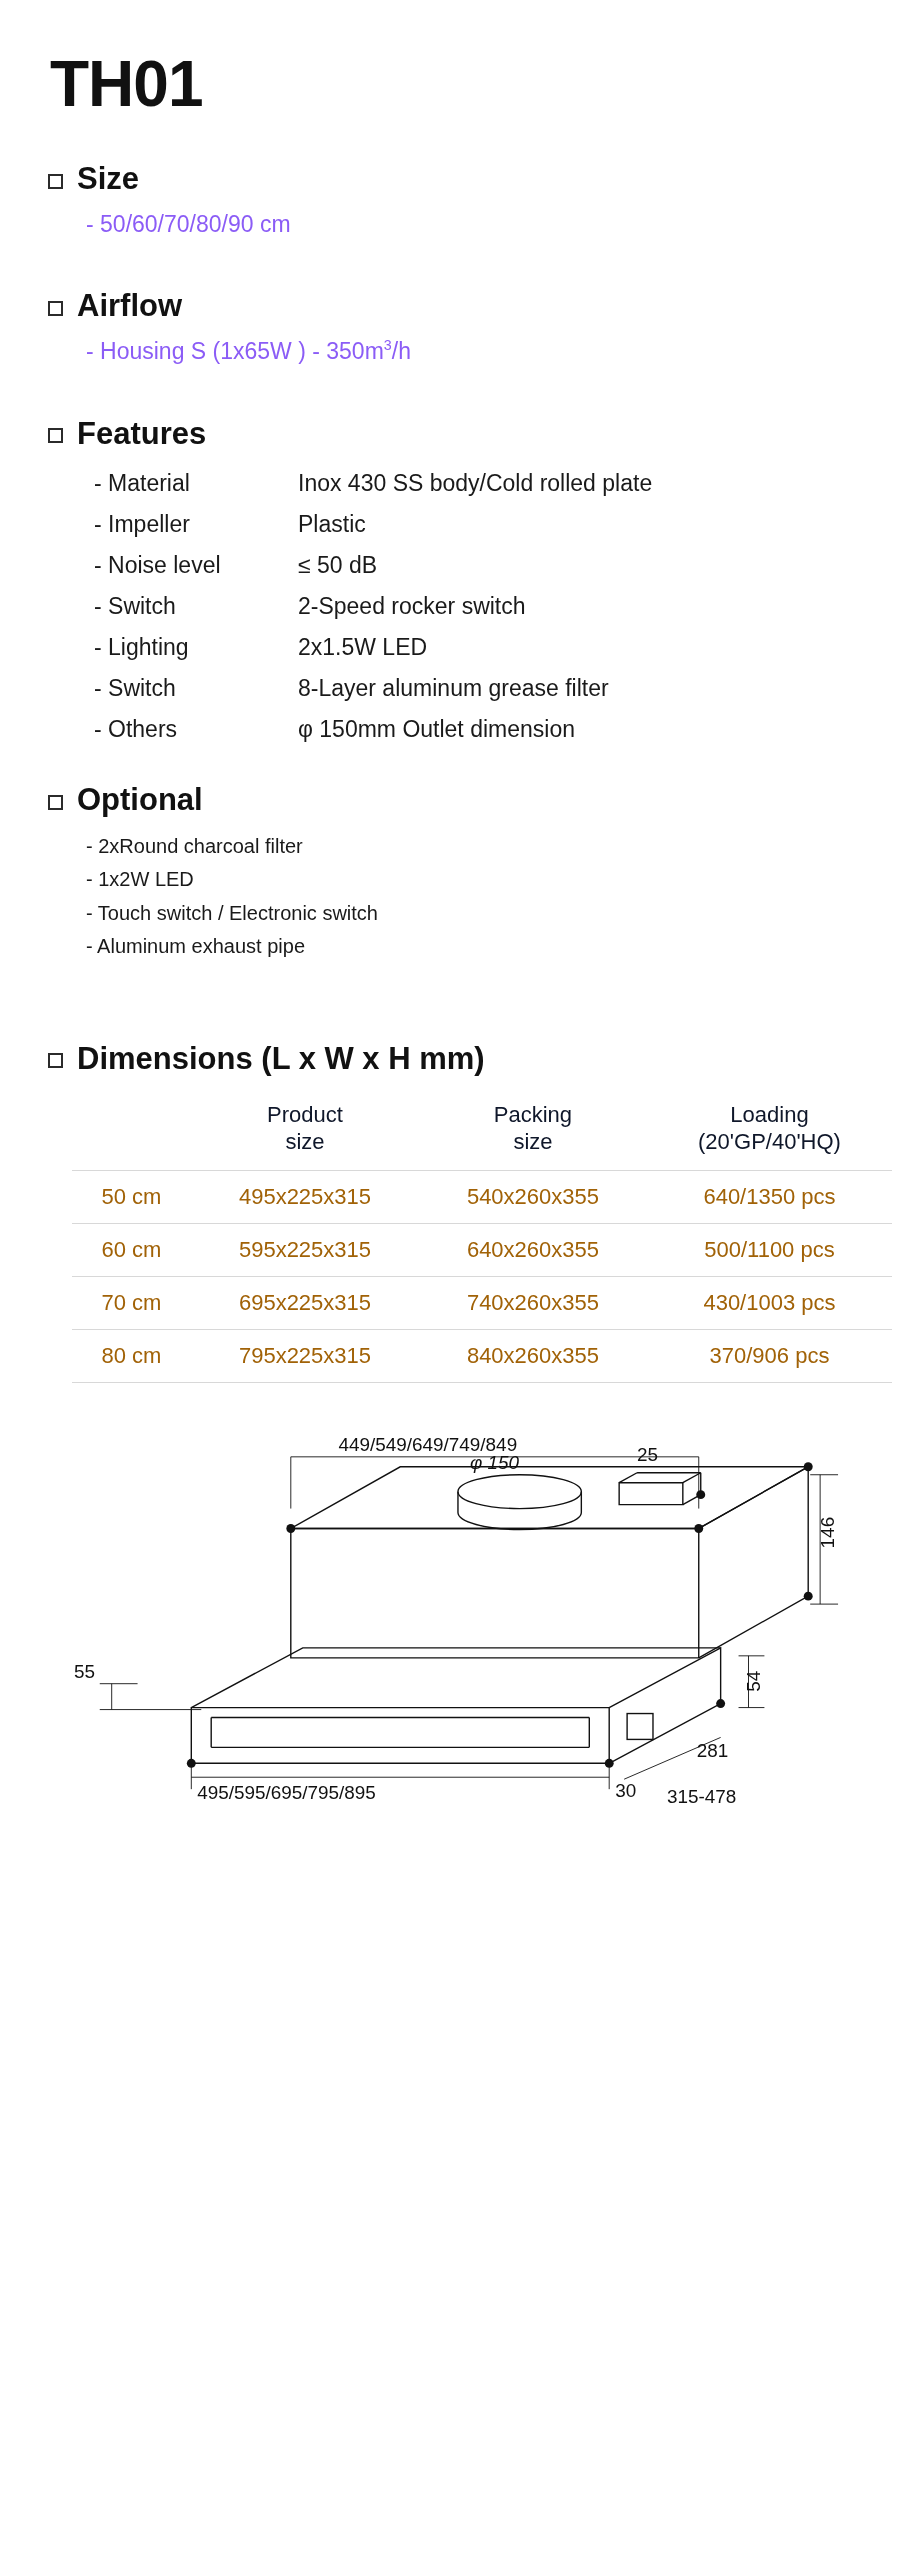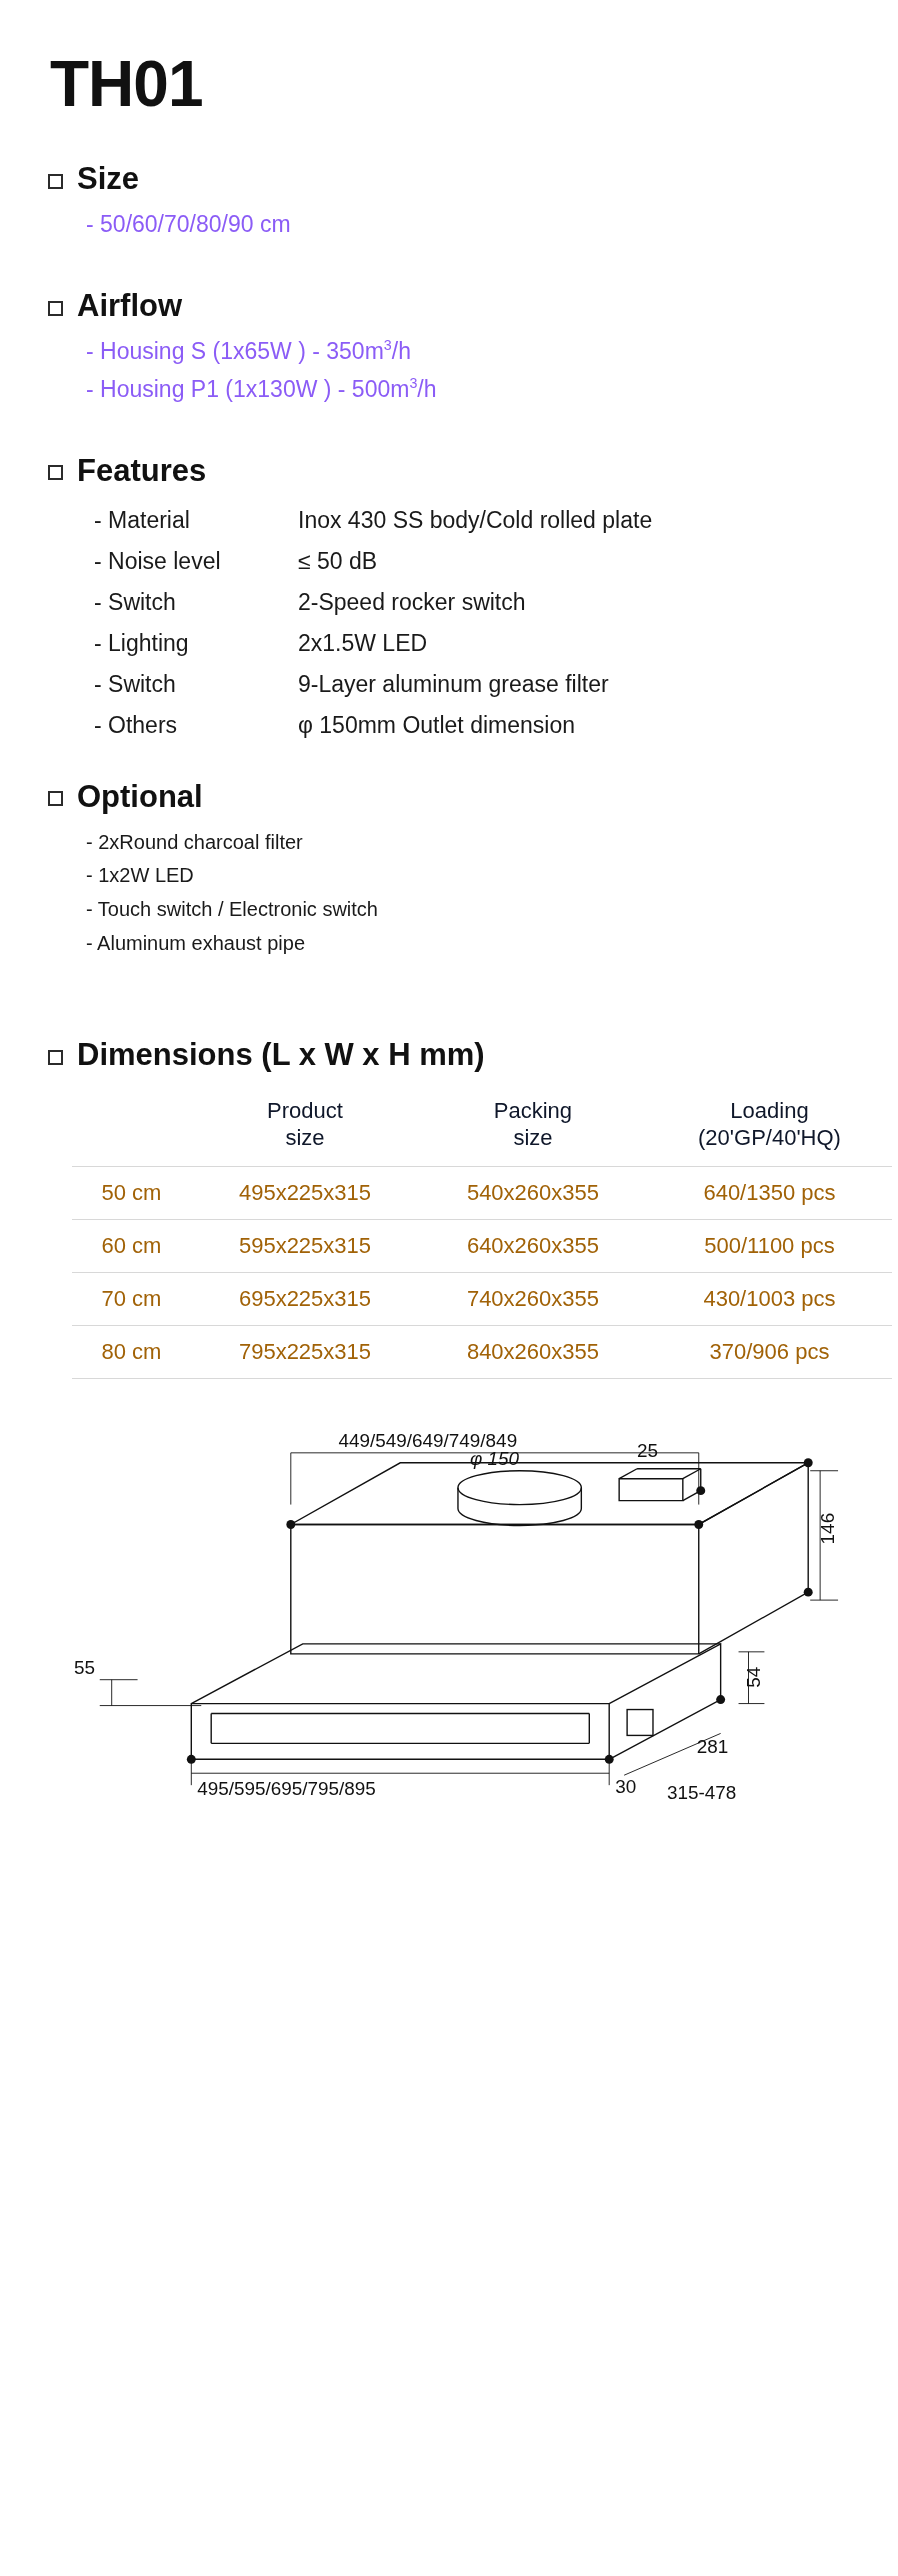--- a/index.html
+++ b/index.html
@@ -144,49 +144,52 @@
     </ul>
   </div>
 
   <div class="section">
     <div class="section-head">
       <span class="sq"></span>
       <span class="section-title">Airflow</span>
     </div>
     <ul class="bullet-list">
       <li><span>- Housing S (1x65W ) - 350m</span><sup>3</sup><span>/h</span></li>
-      <li><span>- Housing P1 (1x130W ) - 500m</span><sup>3</sup><span>/h</span></li>
     </ul>
   </div>
 
   <div class="section">
     <div class="section-head">
       <span class="sq"></span>
       <span class="section-title">Features</span>
     </div>
     <ul class="feature-list">
       <li class="feature-row">
         <span class="feature-label">- Material</span>
         <span class="feature-value">Inox 430 SS body/Cold rolled plate</span>
       </li>
       <li class="feature-row">
+        <span class="feature-label">- Impeller</span>
+        <span class="feature-value">Plastic</span>
+      </li>
+      <li class="feature-row">
         <span class="feature-label">- Noise level</span>
         <span class="feature-value">≤ 50 dB</span>
       </li>
       <li class="feature-row">
         <span class="feature-label">- Switch</span>
         <span class="feature-value">2-Speed rocker switch</span>
       </li>
       <li class="feature-row">
         <span class="feature-label">- Lighting</span>
         <span class="feature-value">2x1.5W LED</span>
       </li>
       <li class="feature-row">
         <span class="feature-label">- Switch</span>
-        <span class="feature-value">9-Layer aluminum grease filter</span>
+        <span class="feature-value">8-Layer aluminum grease filter</span>
       </li>
       <li class="feature-row">
         <span class="feature-label">- Others</span>
         <span class="feature-value">φ 150mm Outlet dimension</span>
       </li>
     </ul>
   </div>
 
   <div class="section" style="margin-top:34px;">
     <div class="section-head">

